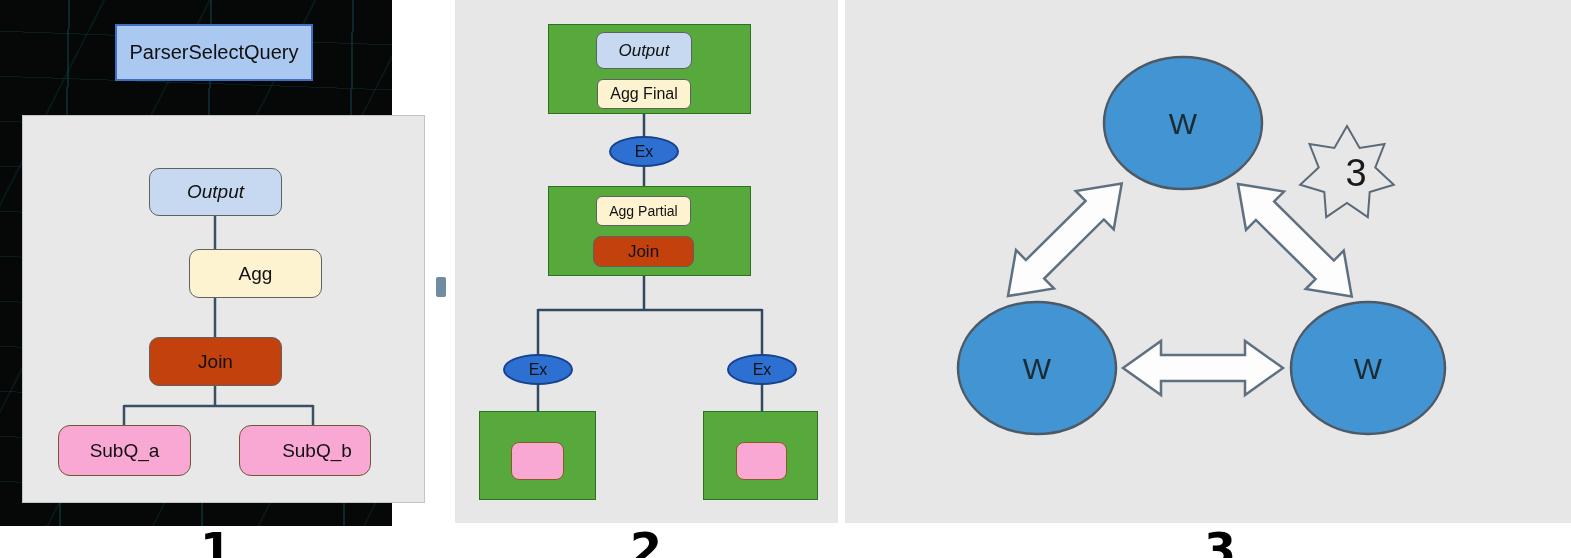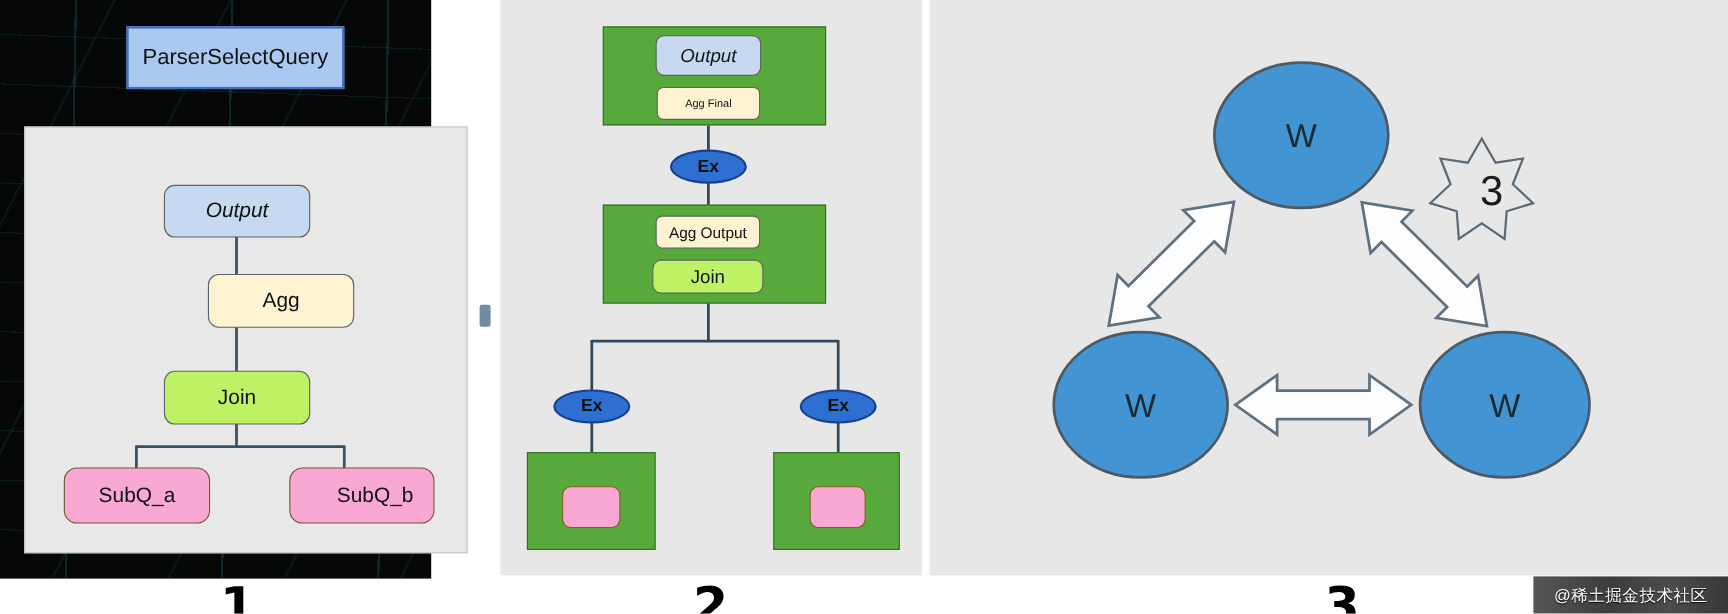--- a/index.html
+++ b/index.html
@@ -15,33 +15,33 @@
       repeating-linear-gradient(117deg, rgba(10,64,74,0) 0 92px, rgba(10,64,74,0.25) 92px 94px); text-align: right;}
   .title-box{position:absolute;left:115px;top:24px;width:198px;height:57px;
     background:#aac8f0;border:2px solid #3f6fc1;box-sizing:border-box;
     display:flex;align-items:center;justify-content:center;font-size:20px;}
   .inner-panel{position:absolute;left:22px;top:115px;width:403px;height:388px;
     background:#e8e8e8;border:1px solid #c4c4c4;box-sizing:border-box;}
   .node{position:absolute;box-sizing:border-box;display:flex;align-items:center;justify-content:center;
     border:1.5px solid #5d6166;border-radius:10px;font-size:19px;}
   .n-blue{background:#c7d9f1;font-style:italic;}
   .n-yellow{background:#fdf3d0;}
-  .n-peach{background:#bef264;}
+  .n-peach{background:#c2410c;}
   .n-orange{background:#f9a8d4;border-color:#6e5a30;border-radius:12px;}
   .svg-abs{position:absolute;left:0;top:0;}
   .scroll-thumb{position:absolute;left:436px;top:277px;width:10px;height:20px;
     background:#718ba0;border-radius:2px;}
 
   
   #panel-mid{left:455px;width:383px;height:523px;background:#e7e7e7;}
   .stage-green{position:absolute;background:#57a93c;border:1.5px solid #2e7022;box-sizing:border-box;}
   .mnode{position:absolute;box-sizing:border-box;display:flex;align-items:center;justify-content:center;
     border:1.2px solid #5d6166;border-radius:8px;}
   .ex{position:absolute;box-sizing:border-box;display:flex;align-items:center;justify-content:center;
-    width:70px;height:31px;border-radius:50%;background:#2e6fd2;border:2px solid #17428f;font-size:16px;font-weight:bold;}
+    width:70px;height:31px;border-radius:50%;background:#2e6fd2;border:2px solid #17428f;font-size:16px;}
 
   
   #panel-right{left:845px;width:726px;height:523px;background:#e7e7e7;}
 
   
   .footer-num{position:absolute;top:527px;font-weight:900;font-size:46px;line-height:1;
     color:#000;font-family:"DejaVu Sans",sans-serif;}
   #watermark{position:absolute;left:1394px;top:524px;width:177px;height:34px;
     background:linear-gradient(90deg,#565656,#3d3d3d 40%,#4c4c4c 70%,#383838);
     color:#ffffff;display:flex;align-items:center;justify-content:center;
@@ -73,21 +73,21 @@
       </div>
       <div class="node n-yellow" style="left:126px;top:133px;width:133px;height:49px;margin-left:40px;">
         <span>Agg</span>
       </div>
       <div class="node n-peach" style="left:126px;top:221px;width:133px;height:49px;">
         <span>Join</span>
       </div>
       <div class="node n-orange" style="left:35px;top:309px;width:133px;height:51px;">
         <span>SubQ_a</span>
       </div>
-      <div class="node n-orange" style="left:240px;top:309px;width:132px;height:51px;padding-left:24px;">
+      <div class="node n-orange" style="left:216px;top:309px;width:132px;height:51px;padding-left:24px;">
         <span>SubQ_b</span>
       </div>
     </div>
 
     <div class="scroll-thumb"></div>
   </div>
 
   <div id="panel-mid" class="panel">
     <svg class="svg-abs" width="383" height="523" viewBox="0 0 383 523">
       <g stroke="#30495e" stroke-width="2.5" fill="none">
@@ -96,31 +96,31 @@
         <line x1="83" y1="310" x2="307" y2="310"></line>
         <line x1="83" y1="309" x2="83" y2="445"></line>
         <line x1="307" y1="309" x2="307" y2="445"></line>
       </g>
     </svg>
 
     <div class="stage-green" style="left:93px;top:24px;width:203px;height:90px;"></div>
     <div class="mnode n-blue" style="left:141px;top:32px;width:96px;height:37px;font-size:17px;">
       <span>Output</span>
     </div>
-    <div class="mnode n-yellow" style="left:142px;top:79px;width:94px;height:30px;font-size:10px;border-radius:6px;">
+    <div class="mnode n-yellow" style="left:142px;top:79px;width:94px;height:30px;font-size:16px;border-radius:6px;">
       <span>Agg Final</span>
     </div>
 
     <div class="ex" style="left:154px;top:136px;">
       <span>Ex</span>
     </div>
 
     <div class="stage-green" style="left:93px;top:186px;width:203px;height:90px;"></div>
     <div class="mnode n-yellow" style="left:141px;top:196px;width:95px;height:30px;font-size:14px;border-radius:6px;">
-      <span>Agg Output</span>
+      <span>Agg Partial</span>
     </div>
     <div class="mnode n-peach" style="left:138px;top:236px;width:101px;height:31px;font-size:17px;">
       <span>Join</span>
     </div>
 
     <div class="ex" style="left:48px;top:354px;">
       <span>Ex</span>
     </div>
     <div class="ex" style="left:272px;top:354px;">
       <span>Ex</span>
@@ -158,17 +158,14 @@
 
       <polygon points="502,126 514.6,147.9 539.5,144.1 530.3,167.5 548.8,184.7 524.7,192.1 522.8,217.2 502,203 481.2,217.2 479.3,192.1 455.2,184.7 473.7,167.5 464.5,144.1 489.4,147.9" fill="#e7e7e7" stroke="#5a6a78" stroke-width="2"></polygon>
       <text x="511" y="186" text-anchor="middle" font-size="38" fill="#1a1a1a">3</text>
     </svg>
   </div>
 
   <div class="footer-num" style="left:200px;">1</div>
   <div class="footer-num" style="left:630px;">2</div>
   <div class="footer-num" style="left:1204px;">3</div>
 
-  <div id="watermark">
-    <span>@稀土掘金技术社区</span>
-  </div>
 
 </div>
 
 </body></html>

